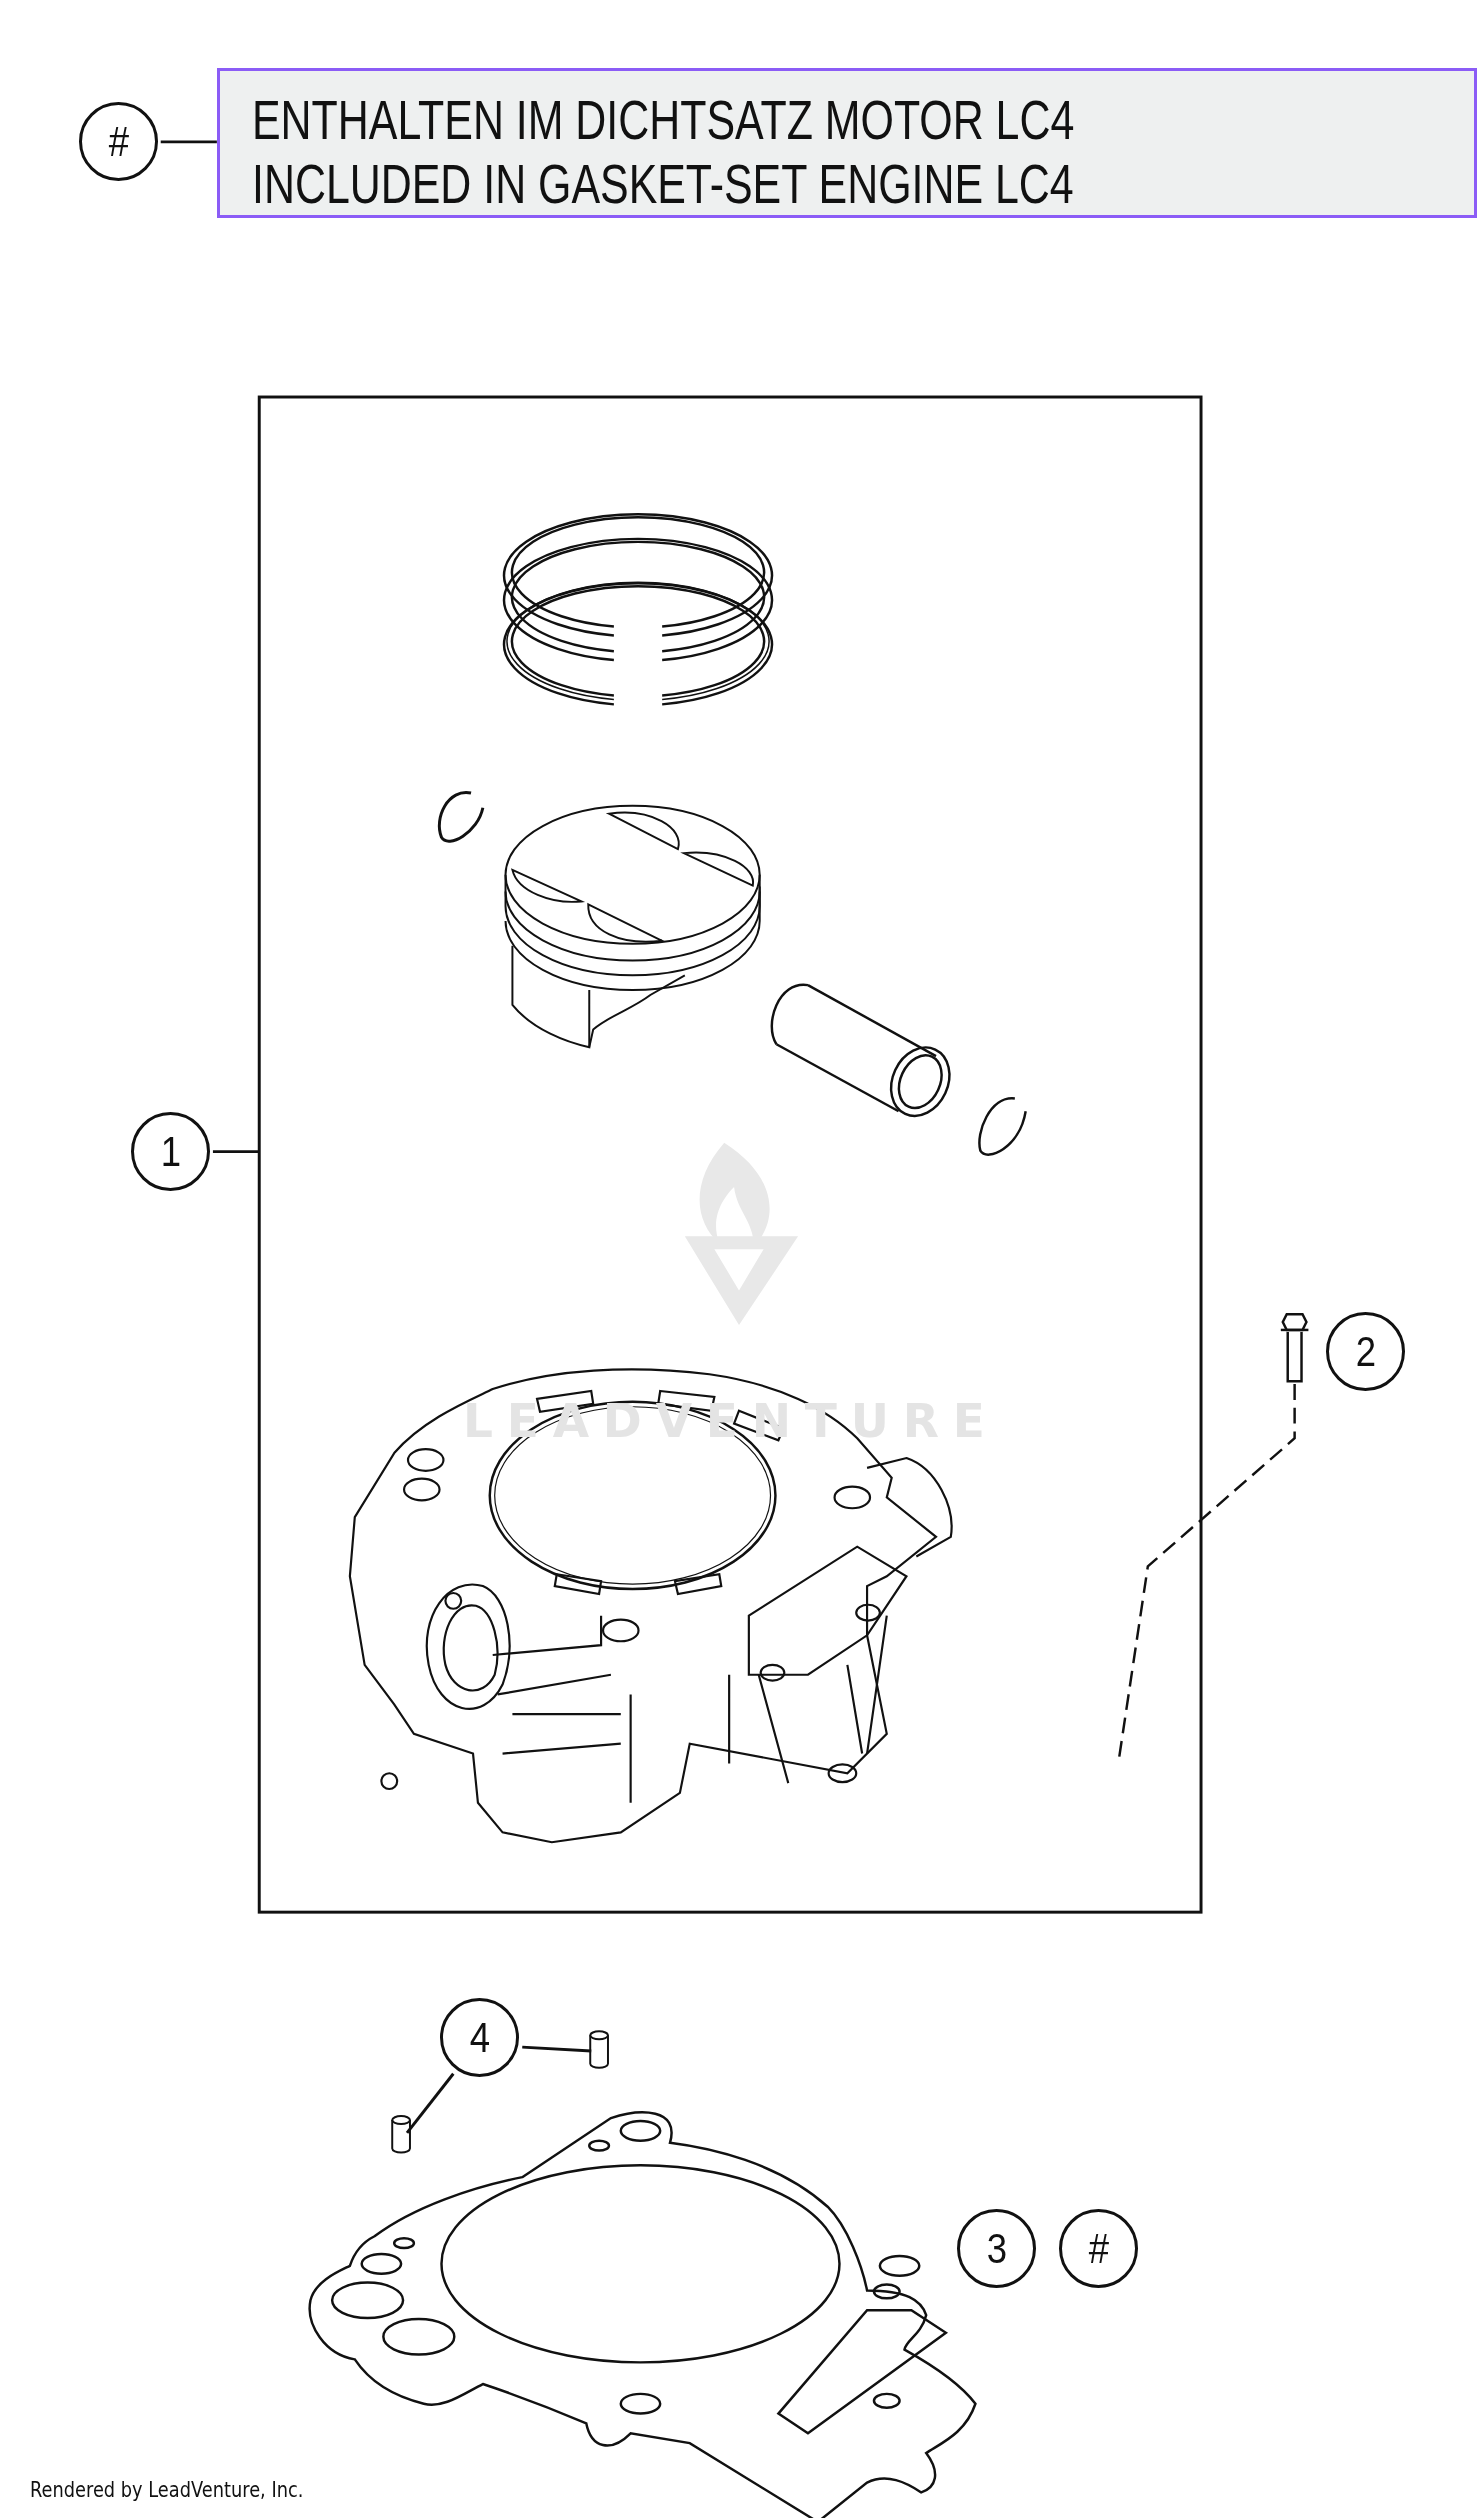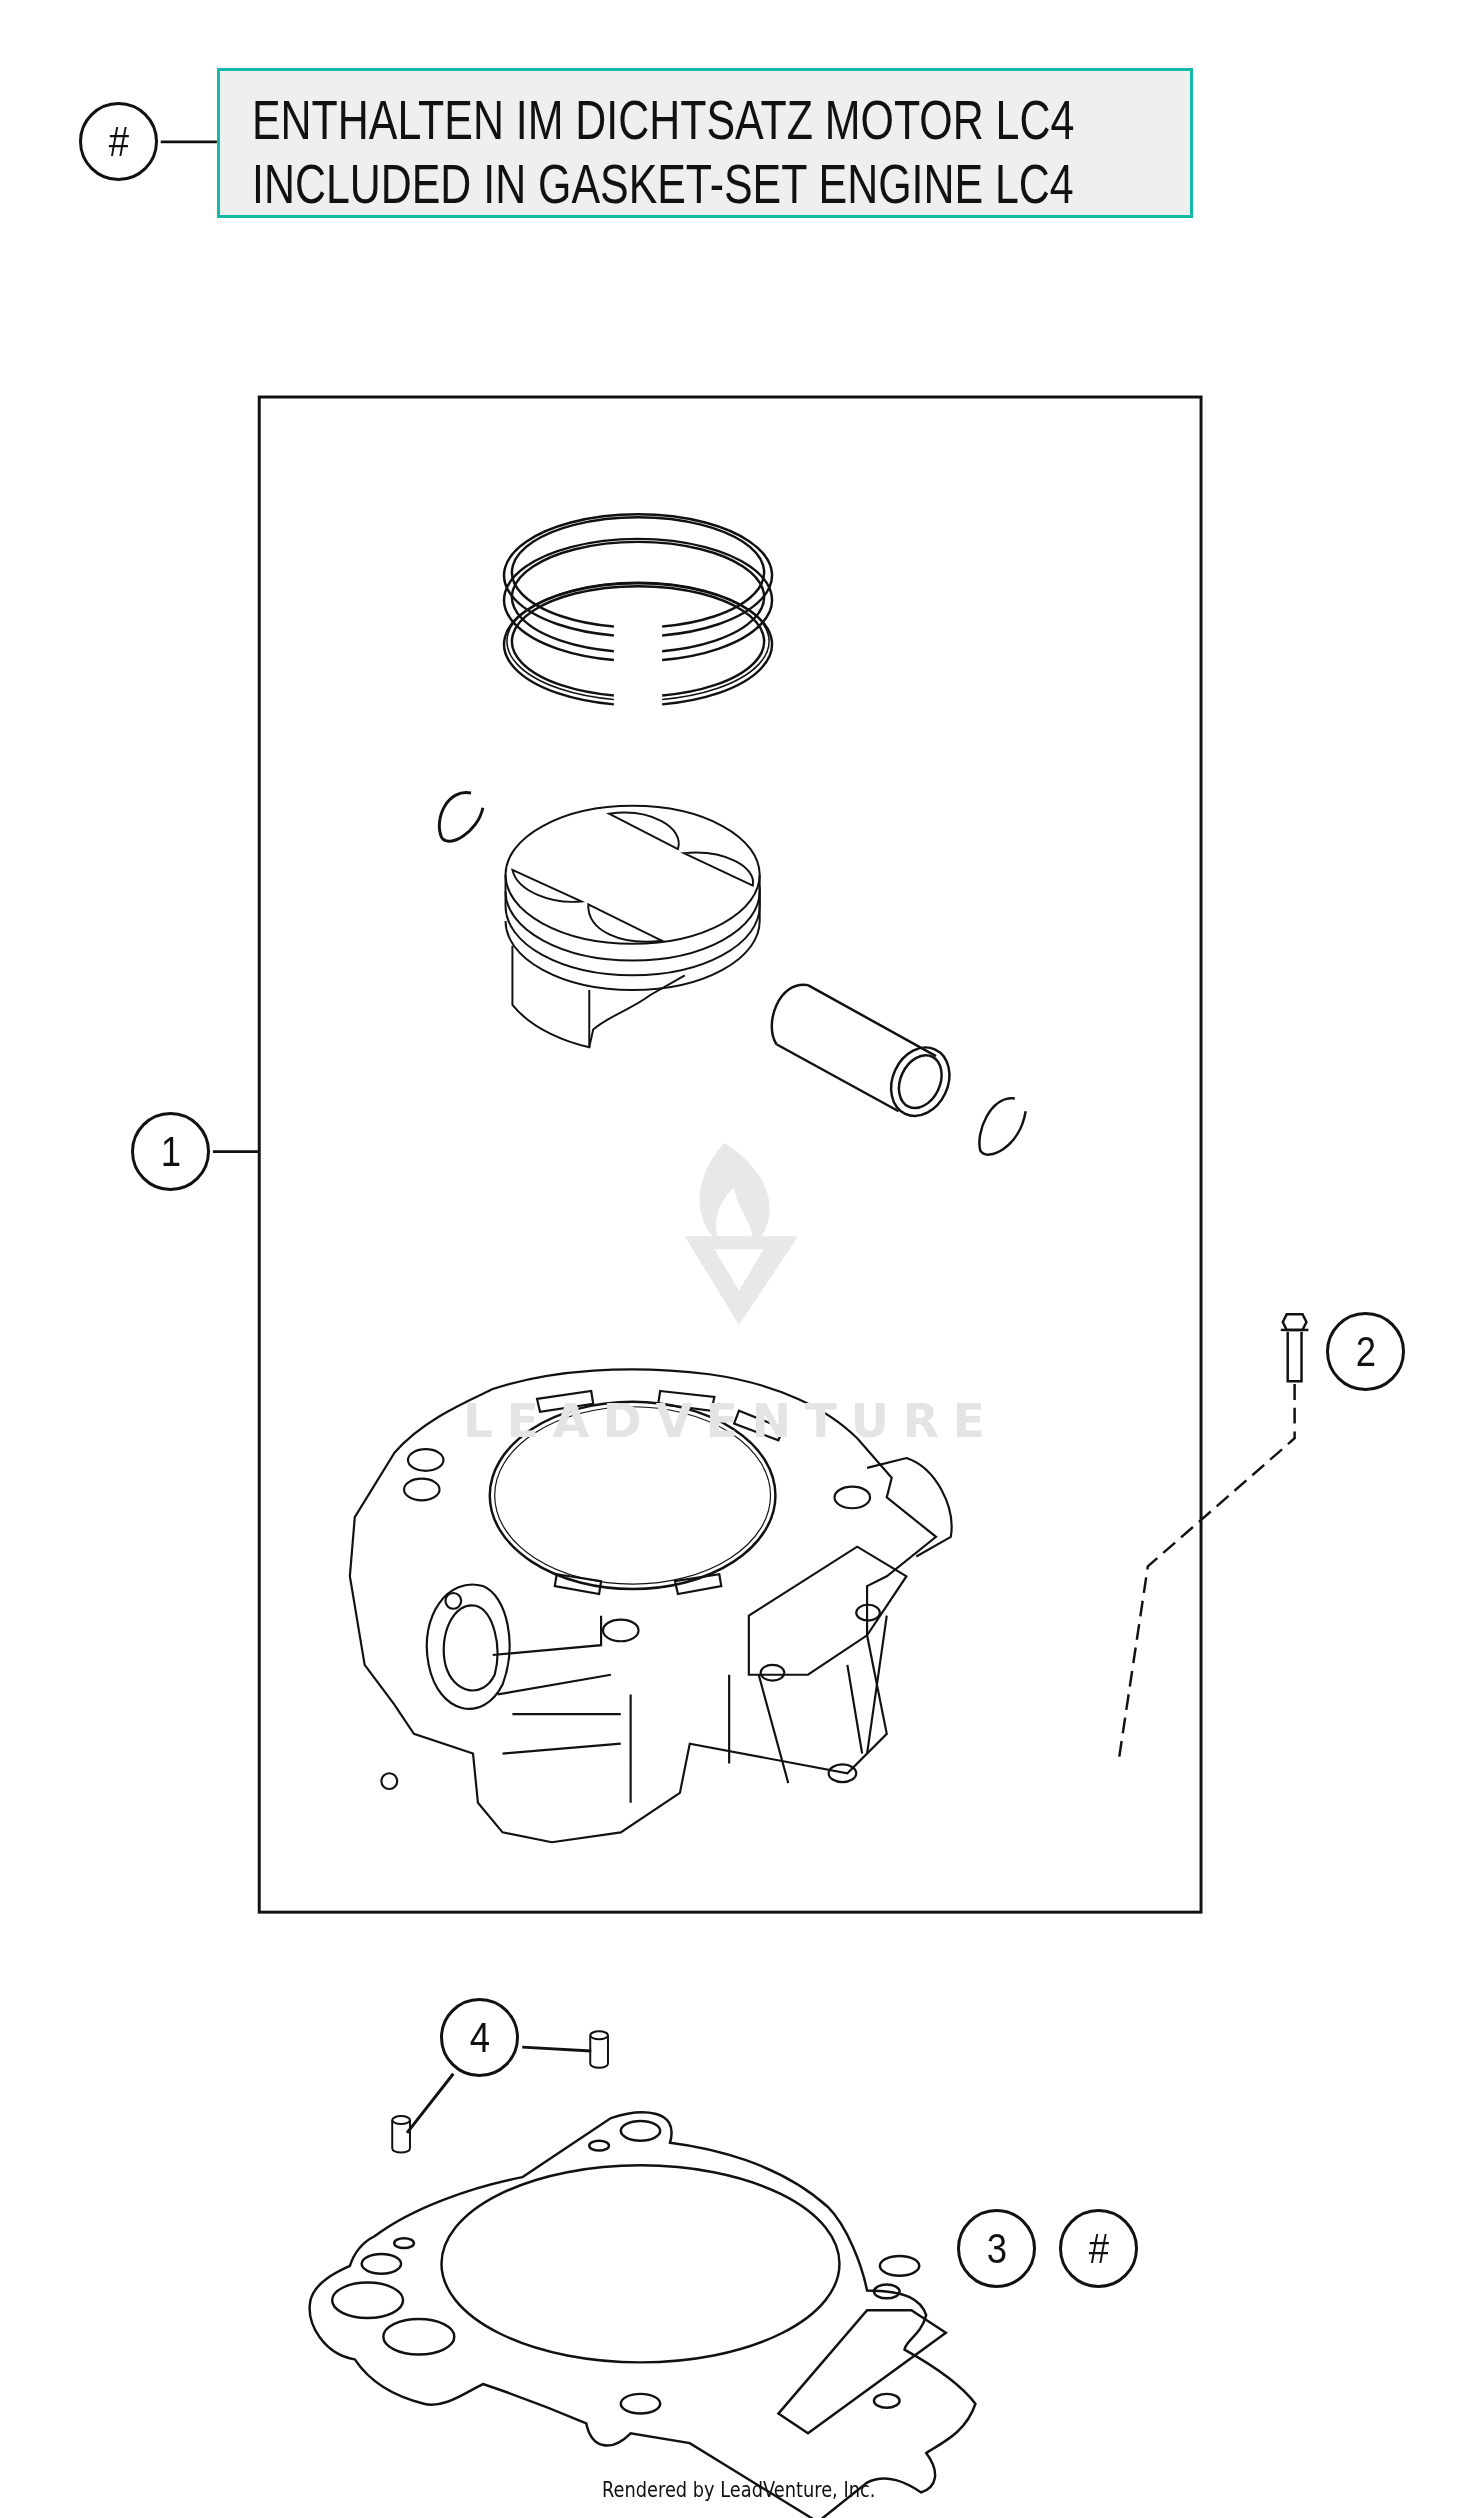--- a/index.html
+++ b/index.html
@@ -1,24 +1,24 @@
 <!DOCTYPE html>
 <html><head>
 <meta charset="utf-8">
 <style>
   html, body { margin:0; padding:0; background:#ffffff; }
   body { width:1478px; height:2519px; position:relative; overflow:hidden; font-family:"Liberation Sans", sans-serif; color:#111; }
   .abs { position:absolute; }
-  .legend-box { left:217px; top:68px; width:976px; height:150px; background:#eef0f0; border:3px solid #14b8a6; box-sizing:border-box; }
+  .legend-box { left:217px; top:68px; width:1260px; height:150px; background:#eef0f0; border:3px solid #8b5cf6; box-sizing:border-box; }
   .legend-line { position:absolute; left:31.5px; font-family:"Liberation Sans", sans-serif; font-size:55px; line-height:55px; letter-spacing:0px; transform:scaleX(0.78); transform-origin:left top; white-space:nowrap; color:#111; }
   .legend-line.l1 { top:21.7px; }
   .legend-line.l2 { top:86px; }
   .callout { position:absolute; width:79px; height:79px; border:3px solid #111; border-radius:50%; box-sizing:border-box; display:flex; align-items:center; justify-content:center; background:#fff; font-family:"Liberation Sans", sans-serif; font-size:43px; color:#111; }
   .callout span { display:block; transform:scaleX(0.85); }
-  .footer { left:0; width:1478px; top:2477px; text-align:center; font-family:"DejaVu Sans", sans-serif; font-size:21.7px; color:#111; }
+  .footer { left:0; width:1478px; top:2477px; text-align:left; font-family:"DejaVu Sans", sans-serif; font-size:21.7px; color:#111; }
   .footer span { display:inline-block; transform:scaleX(0.82); }
   svg.art { position:absolute; left:0; top:0; }
   .watermark-text { position:absolute; left:463px; top:1357px; font-family:"DejaVu Sans", sans-serif; font-size:47px; letter-spacing:13.8px; color:#e4e4e4; font-weight:bold;margin-top:36px; }
 </style>
 </head>
 <body>
 
 <svg class="art" width="1478" height="2519" viewBox="0 0 1500 2557" xmlns="http://www.w3.org/2000/svg" fill="none" stroke="#111" stroke-width="2">
 
   <g fill="#e8e8e8" stroke="none">

